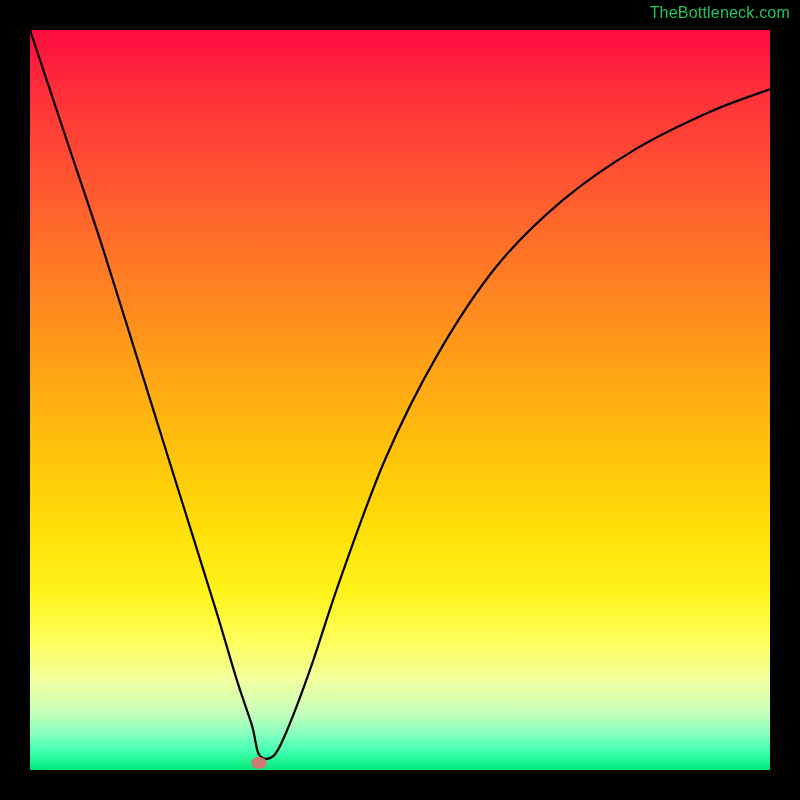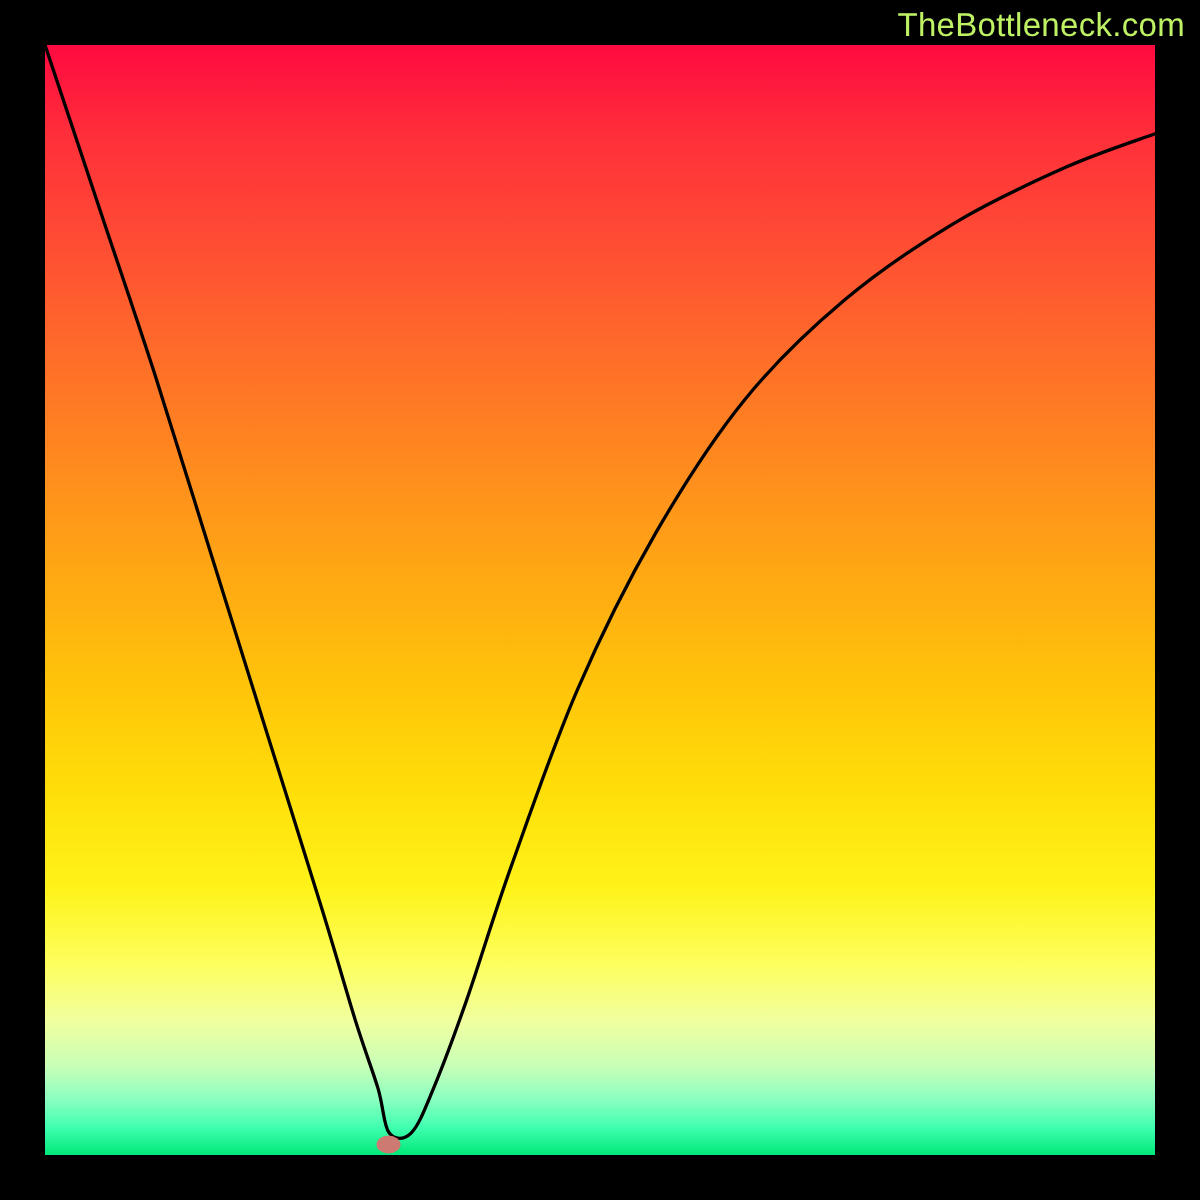--- a/index.html
+++ b/index.html
@@ -38,22 +38,22 @@
       #c8ffb8 92%,
       #8affc0 95%,
       #40ffb0 97.5%,
       #00e878 100%
     );
   }
   .watermark {
     position: absolute;
     top: 4px;
     right: 10px;
-    color: #bef264;
-    font-size: 22px;
+    color: #22c55e;
+    font-size: 16px;
     font-weight: 500;
     letter-spacing: 0.2px;
     user-select: none;
   }
   svg.curve {
     position: absolute;
     left: 0;
     top: 0;
     width: 740px;
     height: 740px;

